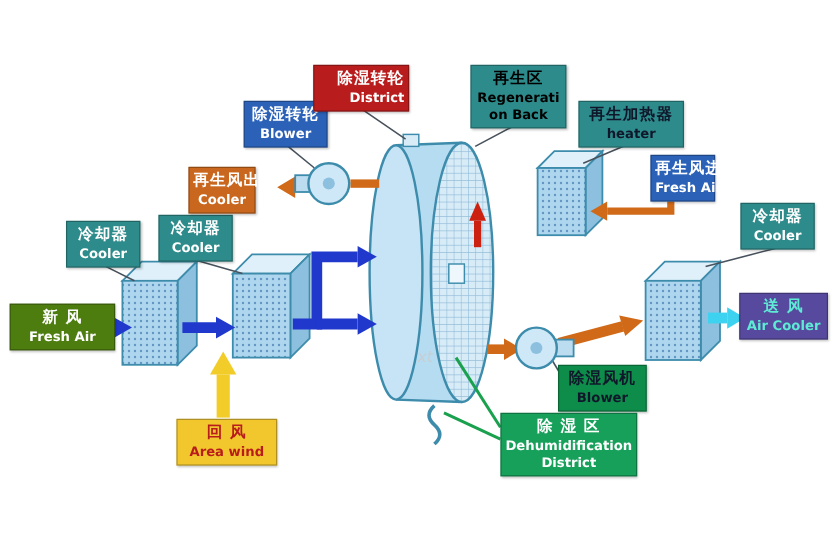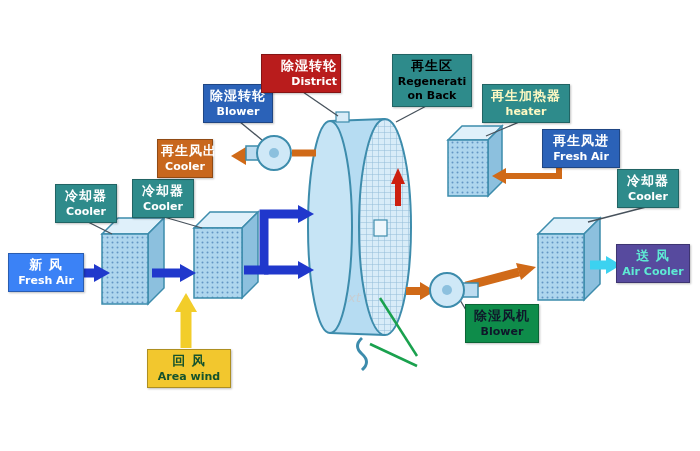--- a/index.html
+++ b/index.html
@@ -144,36 +144,36 @@
 
     <g>
       <rect x="462" y="283" width="16" height="14" fill="#bcdcf0" class="wheel-stroke" stroke-width="1.5"></rect>
       <circle cx="447" cy="290" r="17" fill="#cfe8f7" class="wheel-stroke" stroke-width="2"></circle>
       <circle cx="447" cy="290" r="5" fill="#8cc0de"></circle>
     </g>
 
     <text x="348" y="302" class="wm">xt</text>
   </svg>
 
-  <div class="lbl" style="left: 8px; top: 253px; width: 76px; background-color: #3b82f6; color: rgb(255, 255, 255);">
+  <div class="lbl" style="left: 8px; top: 253px; width: 88px; background-color: #4d7c0f; color: rgb(255, 255, 255);">
     <div class="zh">新  风</div>
     <div class="en">Fresh Air</div>
   </div>
 
   <div class="lbl" style="left: 55px; top: 184px; width: 62px; background-color: rgb(46, 139, 139); color: rgb(255, 255, 255);">
     <div class="zh">冷却器</div>
     <div class="en">Cooler</div>
   </div>
 
   <div class="lbl" style="left: 132px; top: 179px; width: 62px; background-color: rgb(46, 139, 139); color: rgb(255, 255, 255);">
     <div class="zh">冷却器</div>
     <div class="en">Cooler</div>
   </div>
 
-  <div class="lbl" style="left: 147px; top: 349px; width: 84px; background-color: rgb(242, 199, 46); color: #14532d;">
+  <div class="lbl" style="left: 147px; top: 349px; width: 84px; background-color: rgb(242, 199, 46); color: #b91c1c;">
     <div class="zh">回  风</div>
     <div class="en">Area wind</div>
   </div>
 
   <div class="lbl" style="left: 203px; top: 84px; width: 70px; background-color: rgb(43, 98, 184); color: rgb(255, 255, 255);">
     <div class="zh">除湿转轮</div>
     <div class="en">Blower</div>
   </div>
 
   <div class="lbl" style="left: 157px; top: 139px; width: 56px; background-color: rgb(200, 103, 29); color: rgb(255, 255, 255);">
@@ -185,39 +185,44 @@
     <div class="zh">除湿转轮</div>
     <div class="en">District</div>
   </div>
 
   <div class="lbl" style="left: 392px; top: 54px; width: 80px; background-color: rgb(46, 139, 139); color: #000000;">
     <div class="zh">再生区</div>
     <div class="en sm">Regenerati</div>
     <div class="en sm">on Back</div>
   </div>
 
-  <div class="lbl" style="left: 482px; top: 84px; width: 88px; background-color: rgb(46, 139, 139); color: #fef9c3;">
+  <div class="lbl" style="left: 482px; top: 84px; width: 88px; background-color: rgb(46, 139, 139); color: #0f172a;">
     <div class="zh">再生加热器</div>
     <div class="en">heater</div>
   </div>
 
-  <div class="lbl" style="left: 542px; top: 129px; width: 78px; background-color: rgb(43, 98, 184); color: rgb(255, 255, 255);">
+  <div class="lbl" style="left: 542px; top: 129px; width: 54px; background-color: rgb(43, 98, 184); color: rgb(255, 255, 255);">
     <div class="zh">再生风进</div>
     <div class="en">Fresh Air</div>
   </div>
 
   <div class="lbl" style="left: 617px; top: 169px; width: 62px; background-color: rgb(46, 139, 139); color: rgb(255, 255, 255);">
     <div class="zh">冷却器</div>
     <div class="en">Cooler</div>
   </div>
 
   <div class="lbl" style="left: 616px; top: 244px; width: 74px; background-color: rgb(87, 74, 158); color: #5eead4;">
     <div class="zh">送  风</div>
     <div class="en">Air Cooler</div>
   </div>
 
   <div class="lbl" style="left: 465px; top: 304px; width: 74px; background-color: rgb(14, 140, 74); color: #0f172a;">
     <div class="zh">除湿风机</div>
     <div class="en">Blower</div>
   </div>
 
+  <div class="lbl" style="left: 417px; top: 344px; width: 114px; background-color: rgb(22, 160, 90); color: rgb(255, 255, 255);">
+    <div class="zh">除 湿 区</div>
+    <div class="en sm">Dehumidification</div>
+    <div class="en sm">District</div>
+  </div>
 
 </div>
 
 </body></html>

